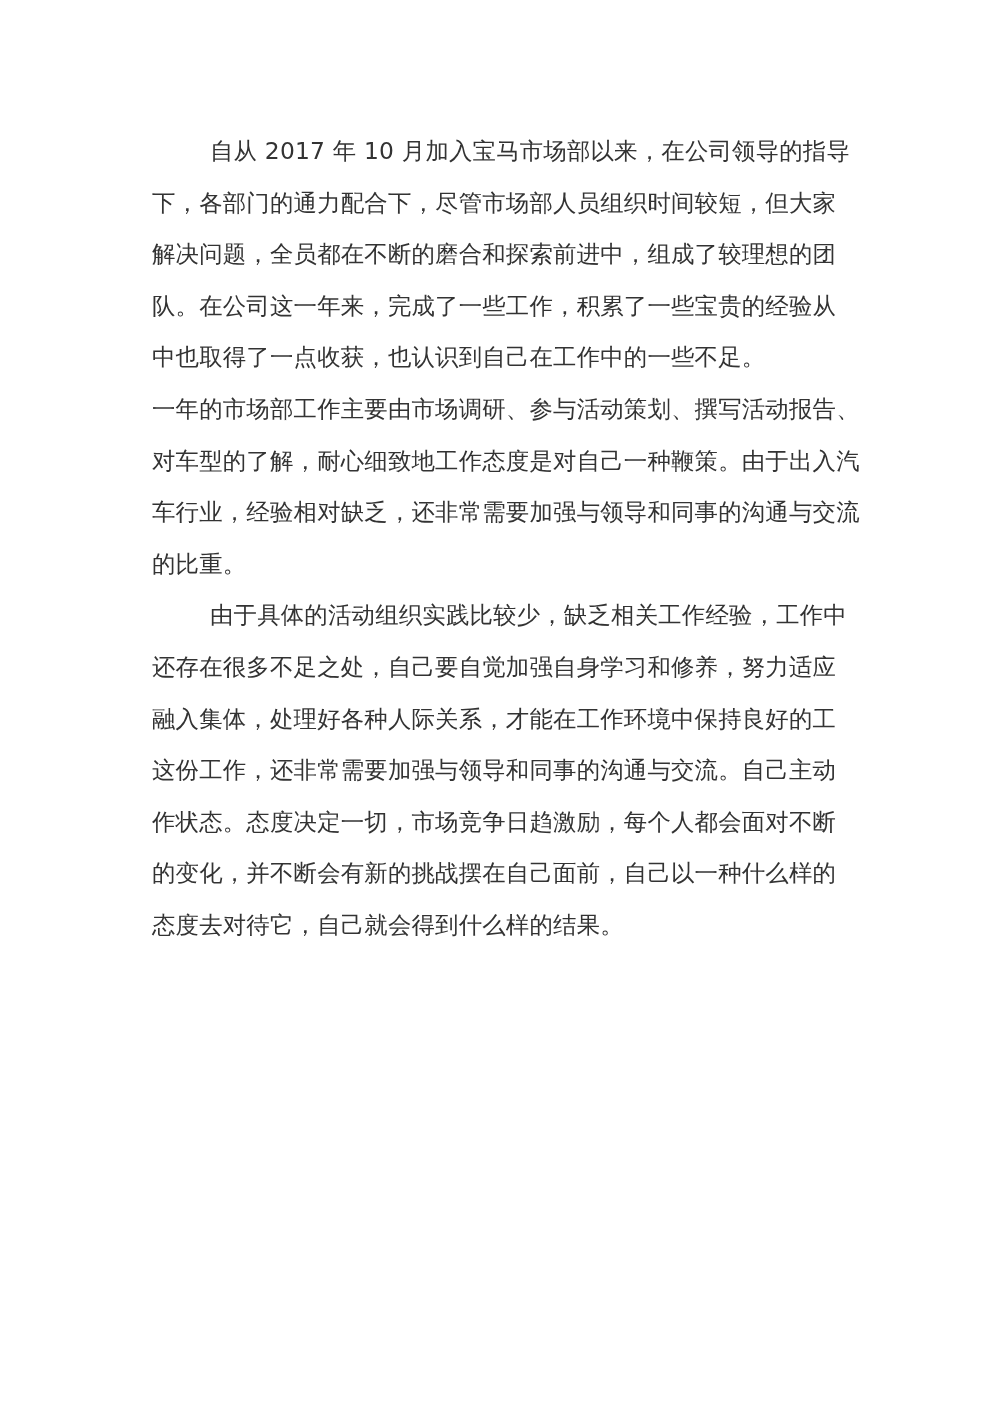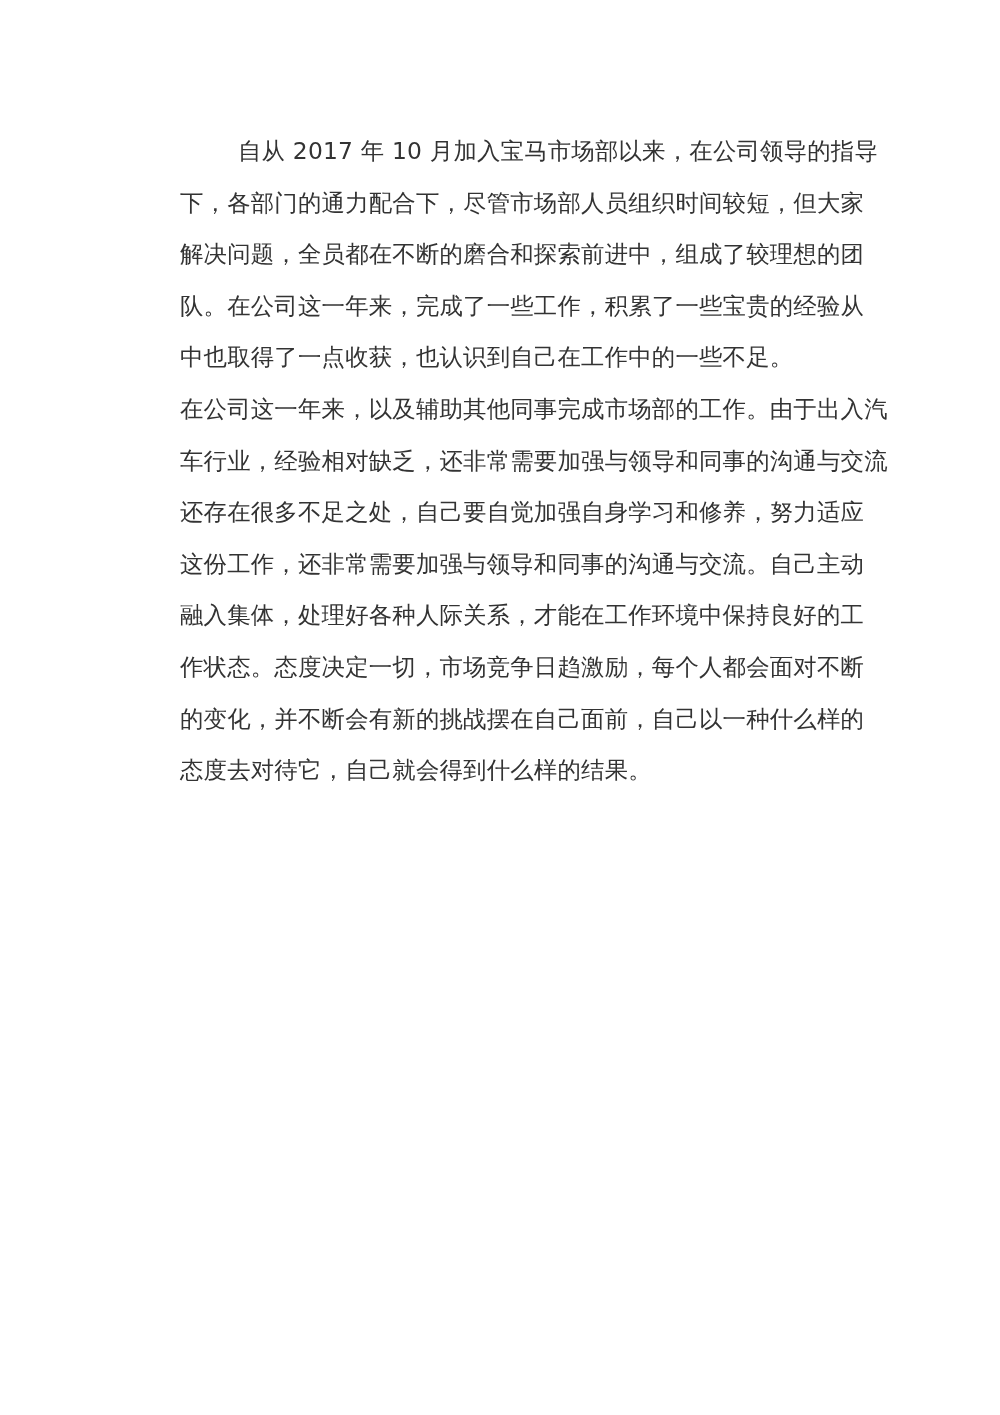--- a/index.html
+++ b/index.html
@@ -13,21 +13,20 @@
     position: relative;
     overflow: hidden;
     font-family: "DejaVu Sans", "Liberation Sans", sans-serif;
     color: #333333;
   }
   .page {
     position: absolute;
     left: 152px;
     top: 126px;
     width: 712px;
-    margin-left: 28px;
   }
   .para {
     margin: 0;
     font-size: 23.4px;
     line-height: 51.6px;
     text-align: justify;
     letter-spacing: 0.2px;
   }
   .line {
     display: block;
@@ -43,24 +42,27 @@
 
 <div class="page">
   <p class="para">
     <span class="line indent">自从 2017 年 10 月加入宝马市场部以来，在公司领导的指导</span>
     <span class="line">下，各部门的通力配合下，尽管市场部人员组织时间较短，但大家</span>
     <span class="line">解决问题，全员都在不断的磨合和探索前进中，组成了较理想的团</span>
     <span class="line">队。在公司这一年来，完成了一些工作，积累了一些宝贵的经验从</span>
     <span class="line">中也取得了一点收获，也认识到自己在工作中的一些不足。</span>
   </p>
   <p class="para">
-    <span class="line">在公司这一年来，以及辅助其他同事完成市场部的工作。由于出入汽</span>
+    <span class="line">一年的市场部工作主要由市场调研、参与活动策划、撰写活动报告、</span>
+    <span class="line">对车型的了解，耐心细致地工作态度是对自己一种鞭策。由于出入汽</span>
     <span class="line">车行业，经验相对缺乏，还非常需要加强与领导和同事的沟通与交流</span>
+    <span class="line">的比重。</span>
   </p>
   <p class="para">
+    <span class="line indent">由于具体的活动组织实践比较少，缺乏相关工作经验，工作中</span>
     <span class="line">还存在很多不足之处，自己要自觉加强自身学习和修养，努力适应</span>
+    <span class="line">融入集体，处理好各种人际关系，才能在工作环境中保持良好的工</span>
     <span class="line">这份工作，还非常需要加强与领导和同事的沟通与交流。自己主动</span>
-    <span class="line">融入集体，处理好各种人际关系，才能在工作环境中保持良好的工</span>
     <span class="line">作状态。态度决定一切，市场竞争日趋激励，每个人都会面对不断</span>
     <span class="line">的变化，并不断会有新的挑战摆在自己面前，自己以一种什么样的</span>
     <span class="line">态度去对待它，自己就会得到什么样的结果。</span>
   </p>
 </div>
 
 </body></html>

